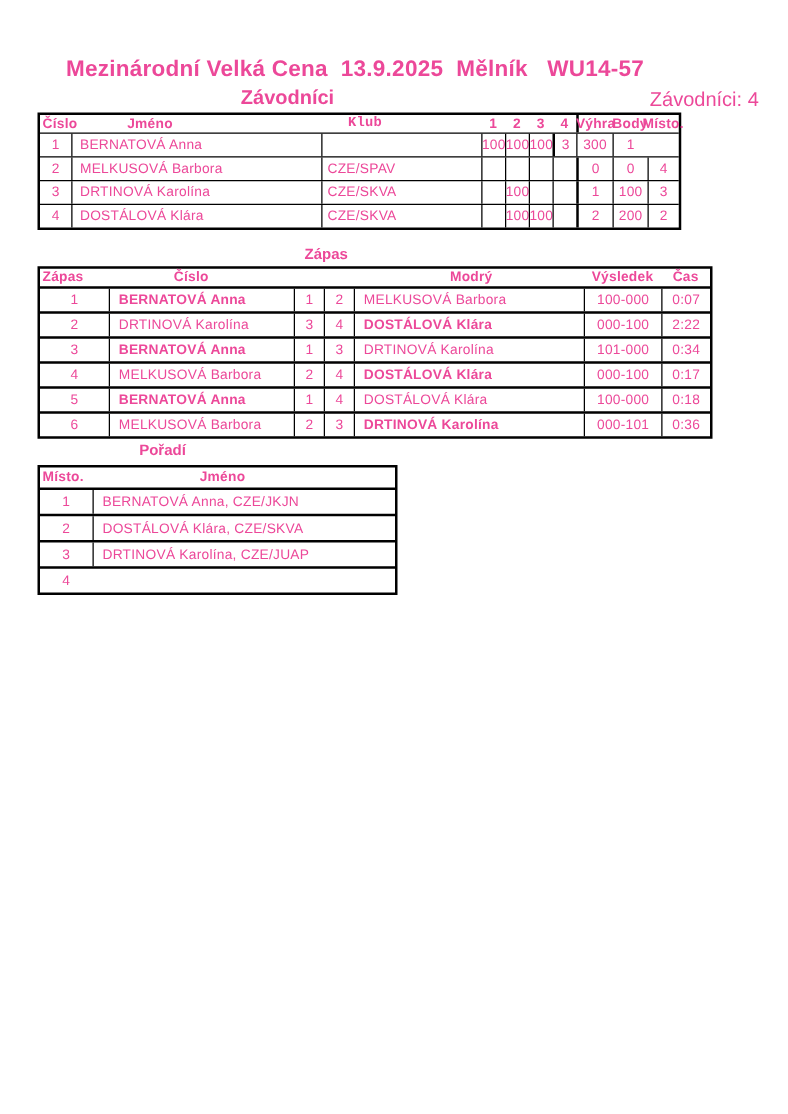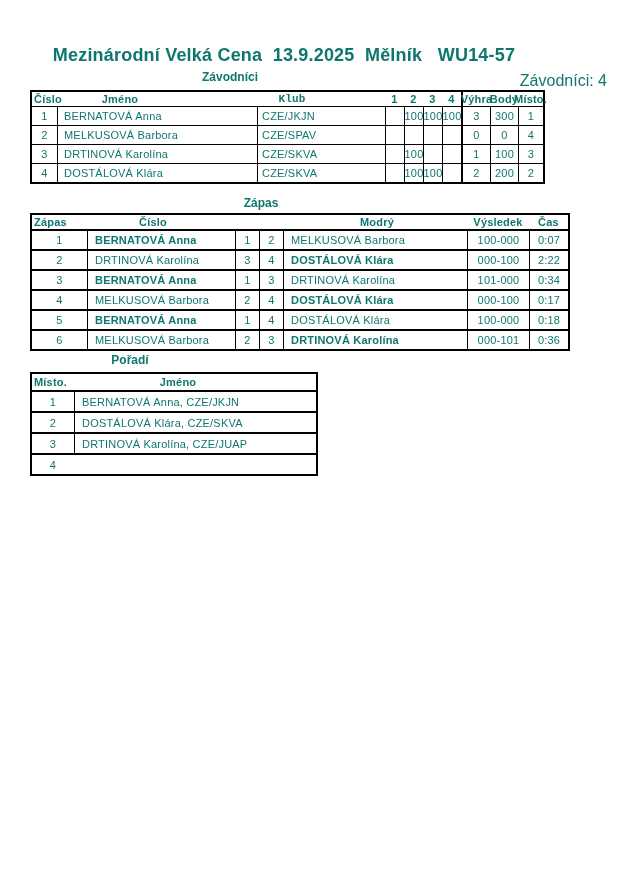--- a/index.html
+++ b/index.html
@@ -1,21 +1,21 @@
 <!DOCTYPE html>
 <html><head>
 <meta charset="utf-8">
 <style>
   html,body{margin:0;padding:0;background:#fff;}
   .page{position:relative;width:630px;height:891px;background:#ffffff;overflow:hidden;
-        font-family:"Liberation Sans", sans-serif;color:#0f766e;}
+        font-family:"Liberation Sans", sans-serif;color:#ec4899;}
   .main-title{position:absolute;top:45px;left:0;width:568px;text-align:center;
               font-size:18px;font-weight:bold;white-space:pre;letter-spacing:.2px;}
   .sub-title{position:absolute;top:70px;left:130px;width:200px;text-align:center;
-             font-size:12px;font-weight:bold;}
+             font-size:16px;font-weight:bold;}
   .count-label{position:absolute;top:72px;left:450px;width:157px;text-align:right;font-size:16px;}
   .section-title{position:absolute;width:200px;text-align:center;font-size:12px;font-weight:bold;}
   .zapas-title{top:196px;left:161px;}
   .poradi-title{top:353px;left:30px;}
 
   .tbl{position:absolute;border:2px solid #000;background:#fff;box-sizing:border-box;}
   .t1{left:30px;top:90px;width:515px;}
   .t2{left:30px;top:213px;width:540px;}
   .t3{left:30px;top:372px;width:288px;}
 
@@ -64,21 +64,20 @@
       <div class="c h">3</div>
       <div class="c h">4</div>
       <div class="c h grp">Výhra</div>
       <div class="c h">Body</div>
       <div class="c h">Místo.</div>
     </div>
     <div id="t1-body">
         <div class="row">
           <div class="c first">1</div>
           <div class="c left pad6">BERNATOVÁ Anna</div>
-          <div class="c left pad4">CZE/JKJN</div>
           <div class="c "></div>
           <div class="c ">100</div>
           <div class="c ">100</div>
           <div class="c ">100</div>
           <div class="c grp">3</div>
           <div class="c ">300</div>
           <div class="c ">1</div>
         </div>
         <div class="row">
           <div class="c first">2</div>

